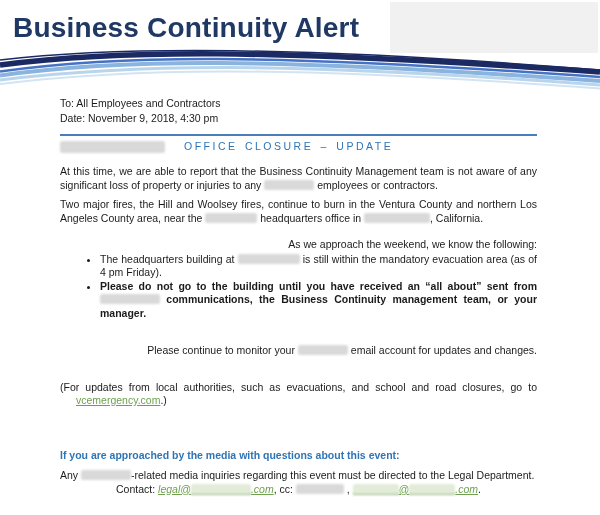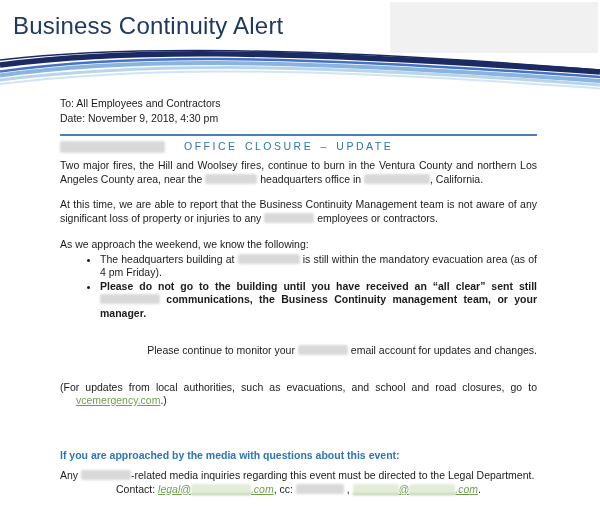--- a/index.html
+++ b/index.html
@@ -12,22 +12,22 @@
     font-family: "Liberation Sans", "DejaVu Sans", sans-serif;
     color: #1b1b1b;
   }
 
   
   .doc-title {
     position: absolute;
     left: 13px;
     top: 12px;
     margin: 0;
-    font-size: 24px;
-    font-weight: normal;
+    font-size: 28px;
+    font-weight: bold;
     letter-spacing: 0.2px;
     color: #1f3864;
   }
   .logo-redact {
     position: absolute;
     left: 390px;
     top: 2px;
     width: 208px;
     height: 51px;
     background: #f1f1f2;
@@ -70,21 +70,21 @@
     font-size: 10.5px;
     letter-spacing: 2.5px;
     word-spacing: 2px;
     white-space: nowrap;
     margin-left: 12px;
   }
 
   .para { text-align: justify; }
   .p-fires   { margin-top: 6px !important; }
   .p-report  { margin-top: 12px !important; }
-  .p-intro   { margin-top: 13px !important; text-align: left; }
+  .p-intro   { margin-top: 13px !important; text-align: right; }
   .bullets   { margin: 1px 0 0 0; padding-left: 40px; }
   .bullets li { text-align: justify; }
   .li-bold   { font-weight: bold; }
   .p-monitor { margin-top: 24px !important; text-align: right; }
   .p-auth    { margin-top: 23px !important; padding-left: 16px; text-indent: -16px; }
   .media-heading {
     margin-top: 41px !important;
     color: #2e75b6;
     font-weight: bold;
     text-align: left;
@@ -136,29 +136,29 @@
     <p class="meta-line">To:  All Employees and Contractors</p>
     <p class="meta-line">Date:  November 9, 2018, 4:30 pm</p>
 
     <div class="rule"></div>
 
     <div class="notice-row">
       <span class="redact" style="width:105px"></span>
       <span class="notice-heading">OFFICE CLOSURE – UPDATE</span>
     </div>
 
+    <p class="para p-report"><span>At this time, we are able to report that the Business Continuity Management team is not aware of any significant loss of property or injuries to any </span><span class="redact" style="width: 50px;"></span><span> employees or contractors.</span></p>
+
     <p class="para p-fires"><span>Two major fires, the Hill and Woolsey fires, continue to burn in the Ventura County and northern Los Angeles County area, near the </span><span class="redact" style="width: 52px;"></span><span> headquarters office in </span><span class="redact" style="width: 66px;"></span><span>, California.</span></p>
-
-    <p class="para p-report"><span>At this time, we are able to report that the Business Continuity Management team is not aware of any significant loss of property or injuries to any </span><span class="redact" style="width: 50px;"></span><span> employees or contractors.</span></p>
 
     <p class="p-intro">As we approach the weekend, we know the following:</p>
 
     <ul class="bullets">
       <li><span>The headquarters building at </span><span class="redact" style="width: 62px;"></span><span> is still within the mandatory evacuation area (as of 4 pm Friday).</span></li>
-      <li class="li-bold"><span>Please do not go to the building until you have received an “all clear” sent still </span><span class="redact" style="width: 60px;"></span><span> communications, the Business Continuity management team, or your manager.</span></li>
+      <li class="li-bold"><span>Please do not go to the building until you have received an “all about” sent from </span><span class="redact" style="width: 60px;"></span><span> communications, the Business Continuity management team, or your manager.</span></li>
     </ul>
 
     <p class="p-monitor"><span>Please continue to monitor your </span><span class="redact" style="width: 50px;"></span><span> email account for updates and changes.</span></p>
 
     <p class="para p-auth"><span>(For updates from local authorities, such as evacuations, and school and road closures, go to </span><a class="green-link">vcemergency.com</a><span>.)</span></p>
 
     <p class="media-heading">If you are approached by the media with questions about this event:</p>
 
     <p class="p-inquiries"><span>Any </span><span class="redact" style="width: 50px;"></span><span>-related media inquiries regarding this event must be directed to the Legal Department.</span></p>
 

